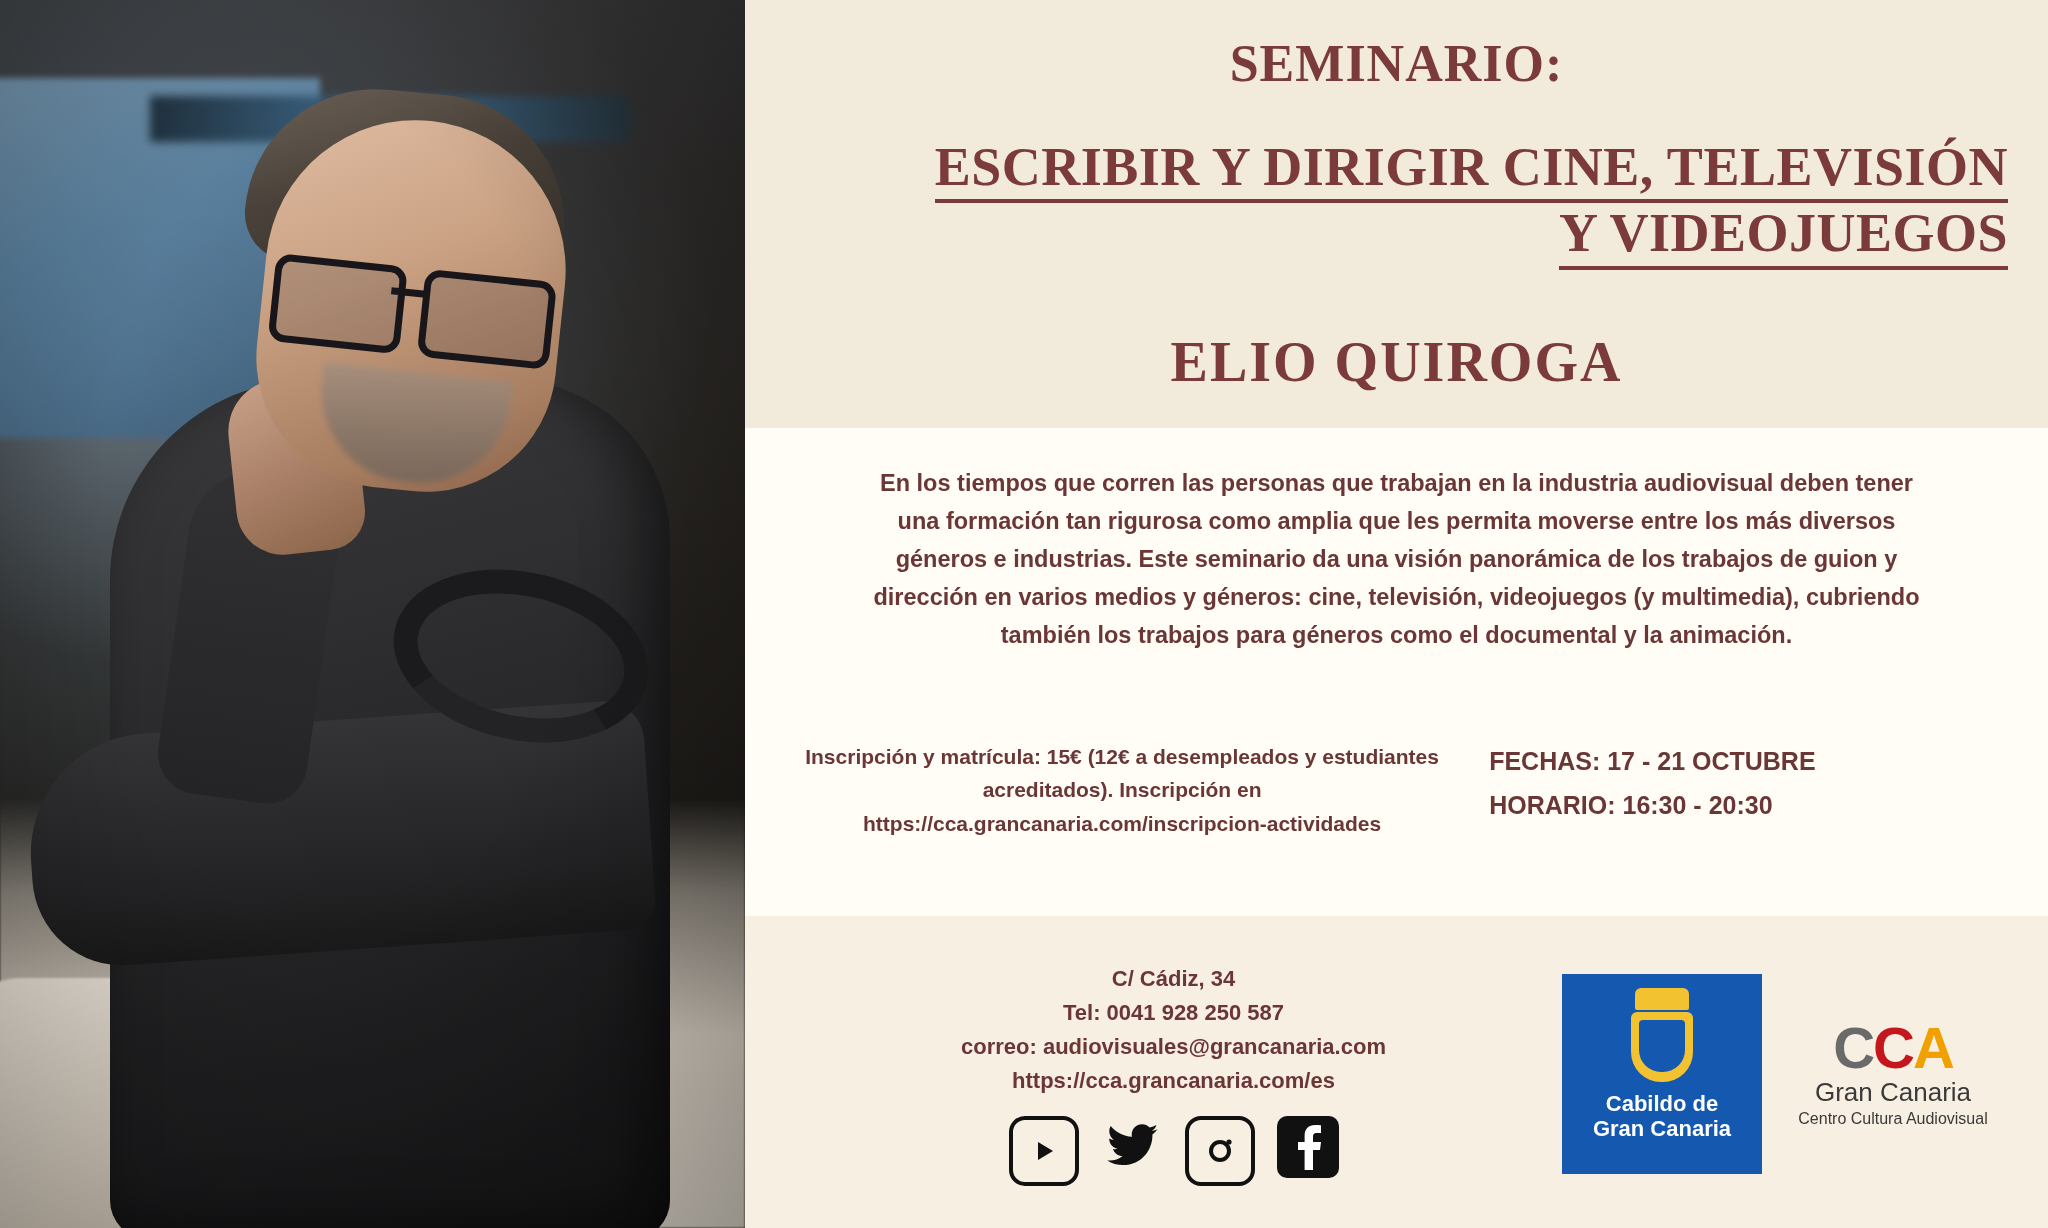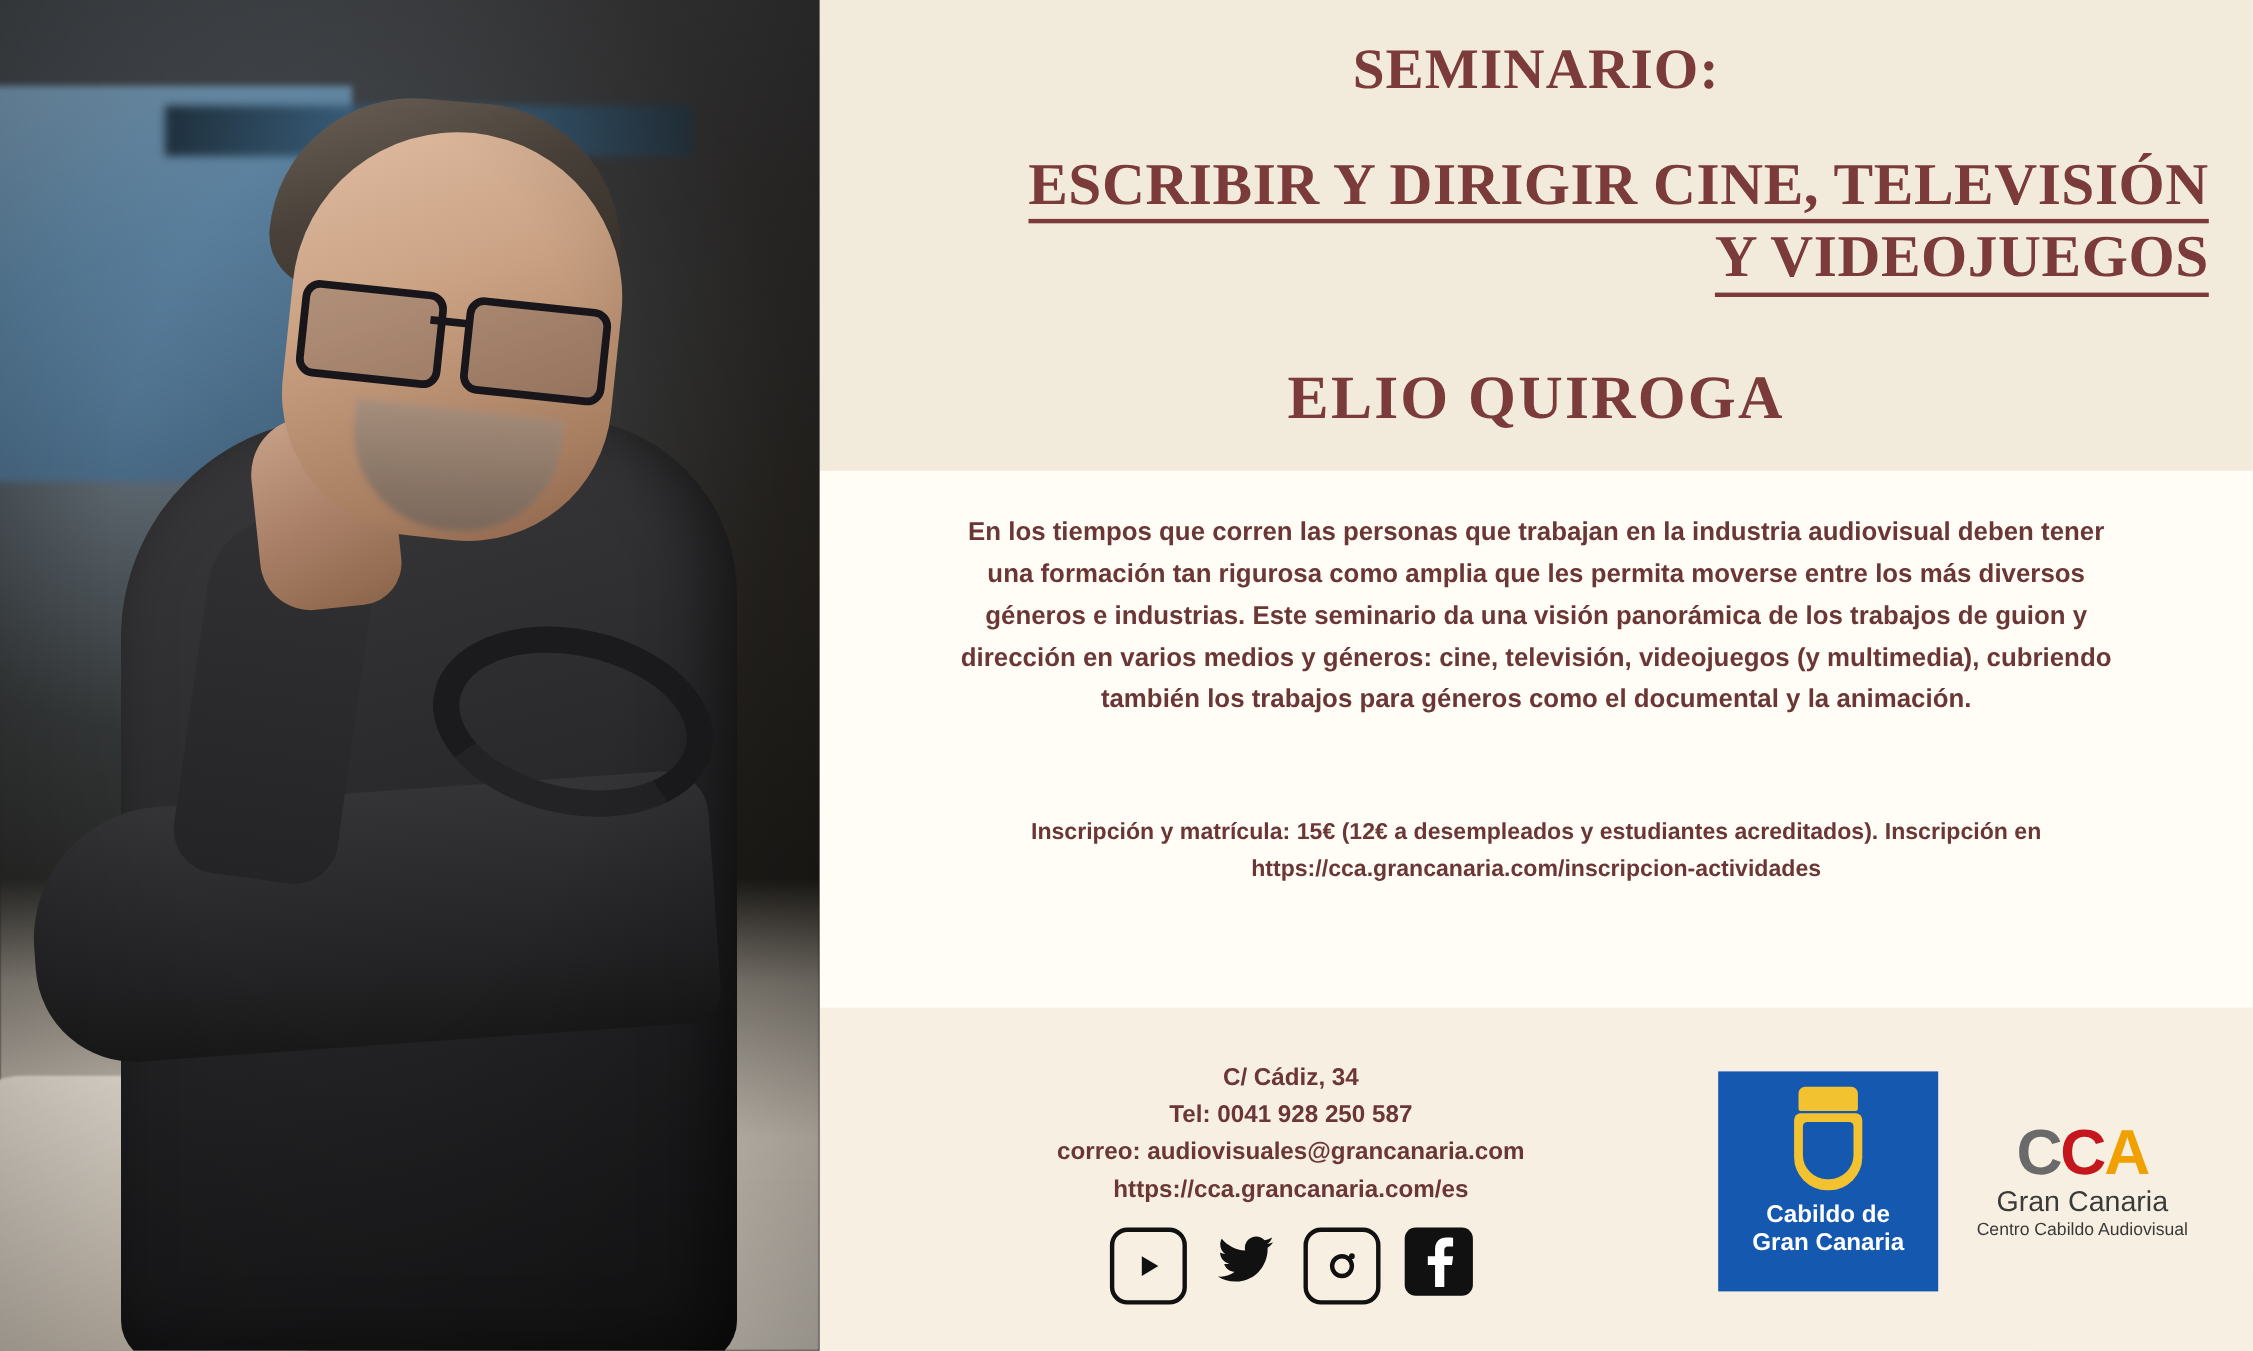--- a/index.html
+++ b/index.html
@@ -436,20 +436,24 @@
       </div>
       <div class="speaker">ELIO QUIROGA</div>
     </div>
 
     <div class="band-desc">
       <p class="desc">En los tiempos que corren las personas que trabajan en la industria audiovisual deben tener una formación tan rigurosa como amplia que les permita moverse entre los más diversos géneros e industrias. Este seminario da una visión panorámica de los trabajos de guion y dirección en varios medios y géneros: cine, televisión, videojuegos (y multimedia), cubriendo también los trabajos para géneros como el documental y la animación.</p>
     </div>
 
     <div class="band-info">
       <div class="insc">Inscripción y matrícula: 15€ (12€ a desempleados y estudiantes acreditados). Inscripción en https://cca.grancanaria.com/inscripcion-actividades</div>
+      <div class="dates">
+        <div>FECHAS: 17 - 21 OCTUBRE</div>
+        <div>HORARIO: 16:30 - 20:30</div>
+      </div>
     </div>
 
     <div class="band-footer">
       <div class="footer-left">
         <div class="line">C/ Cádiz, 34</div>
         <div class="line">Tel: 0041 928 250 587</div>
         <div class="line">correo: audiovisuales@grancanaria.com</div>
         <div class="line">https://cca.grancanaria.com/es</div>
 
         <div class="social">
@@ -487,19 +491,19 @@
             <div>Cabildo de</div>
             <div>Gran Canaria</div>
           </div>
         </div>
 
         <div class="logo-cca">
           <div class="cca-letters">
             <span class="c1">C</span><span class="c2">C</span><span class="c3">A</span>
           </div>
           <div class="cca-sub1">Gran Canaria</div>
-          <div class="cca-sub2">Centro Cabildo Audiovisual</div>
+          <div class="cca-sub2">Centro Cultura Audiovisual</div>
         </div>
       </div>
     </div>
 
   </div>
 </div>
 
 </body></html>

